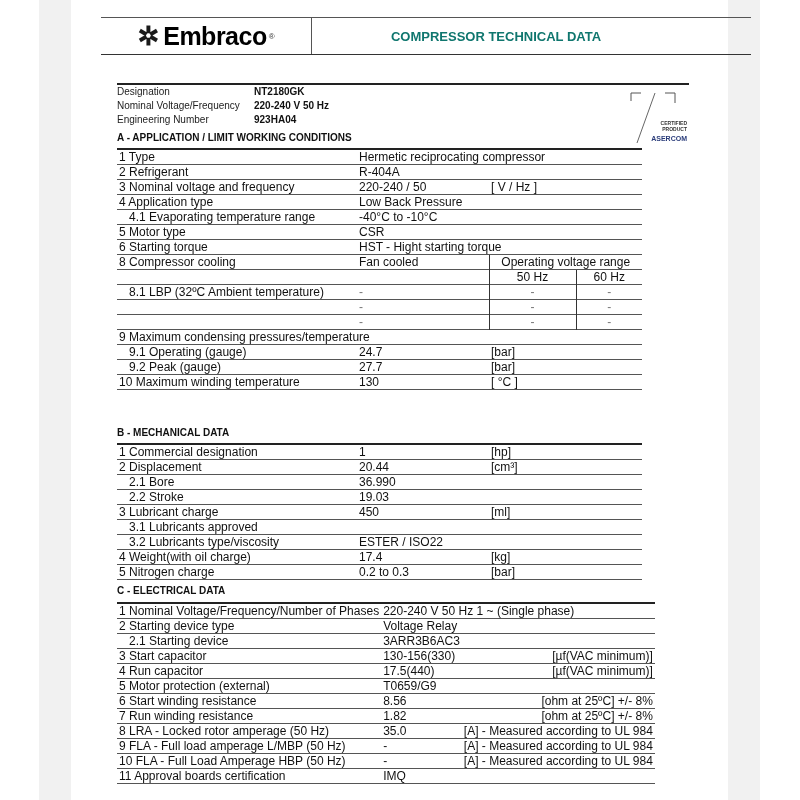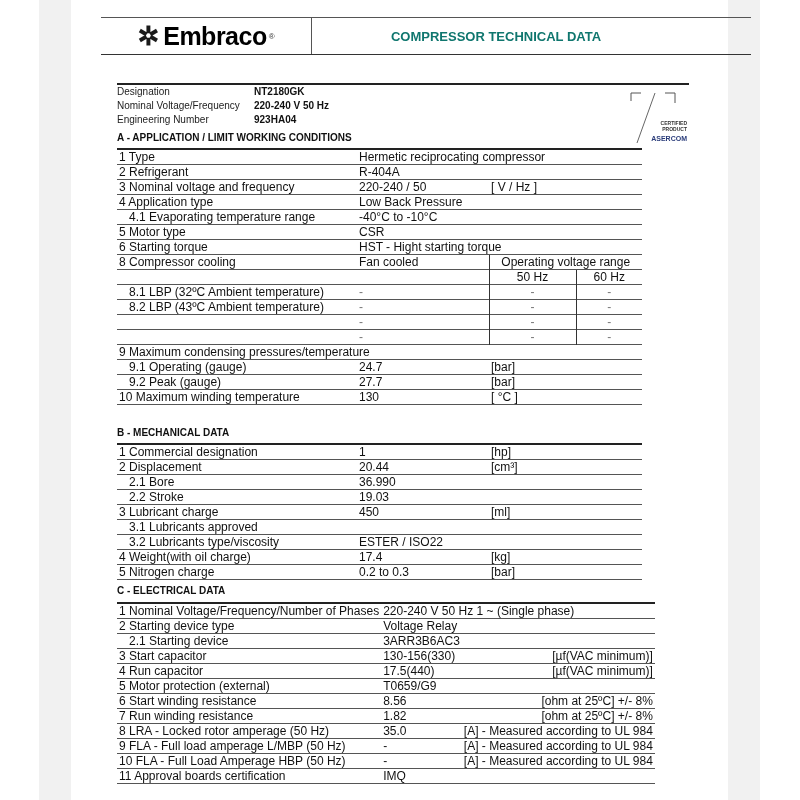--- a/index.html
+++ b/index.html
@@ -137,26 +137,20 @@
           <td class="vl">50 Hz</td>
           <td class="vl">60 Hz</td>
         </tr>
     <tr>
           <td class="indent">8.1 LBP (32ºC Ambient temperature)</td>
           <td class="dash">-</td>
           <td class="vl dash">-</td>
           <td class="vl dash">-</td>
         </tr>
     <tr>
-          <td class="indent">8.2 LBP (43ºC Ambient temperature)</td>
-          <td class="dash">-</td>
-          <td class="vl dash">-</td>
-          <td class="vl dash">-</td>
-        </tr>
-    <tr>
           <td class="indent"></td>
           <td class="dash">-</td>
           <td class="vl dash">-</td>
           <td class="vl dash">-</td>
         </tr>
     <tr>
           <td class="indent"></td>
           <td class="dash">-</td>
           <td class="vl dash">-</td>
           <td class="vl dash">-</td>

